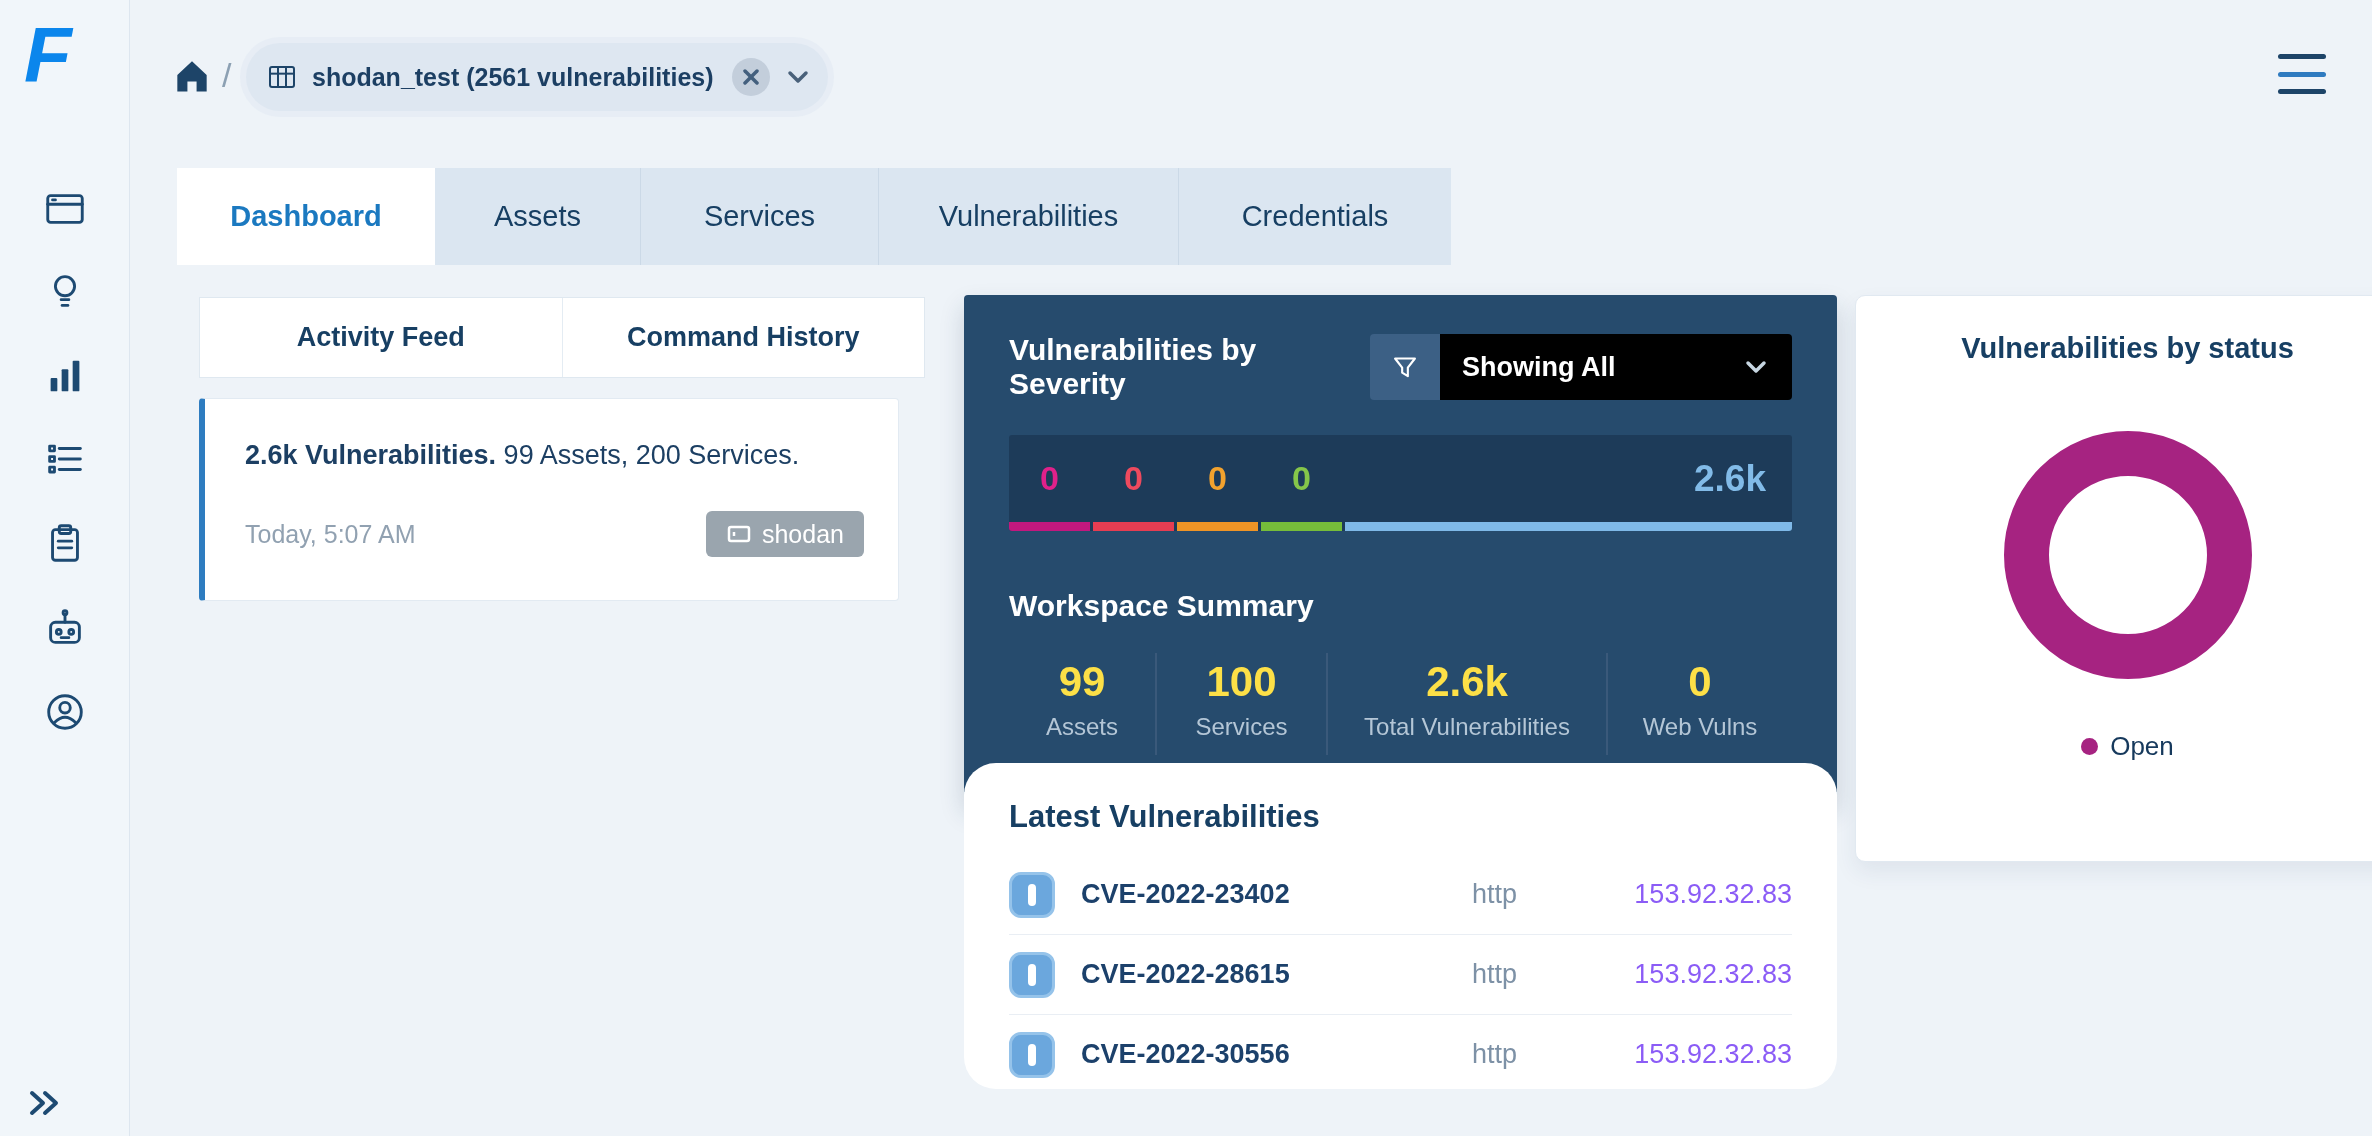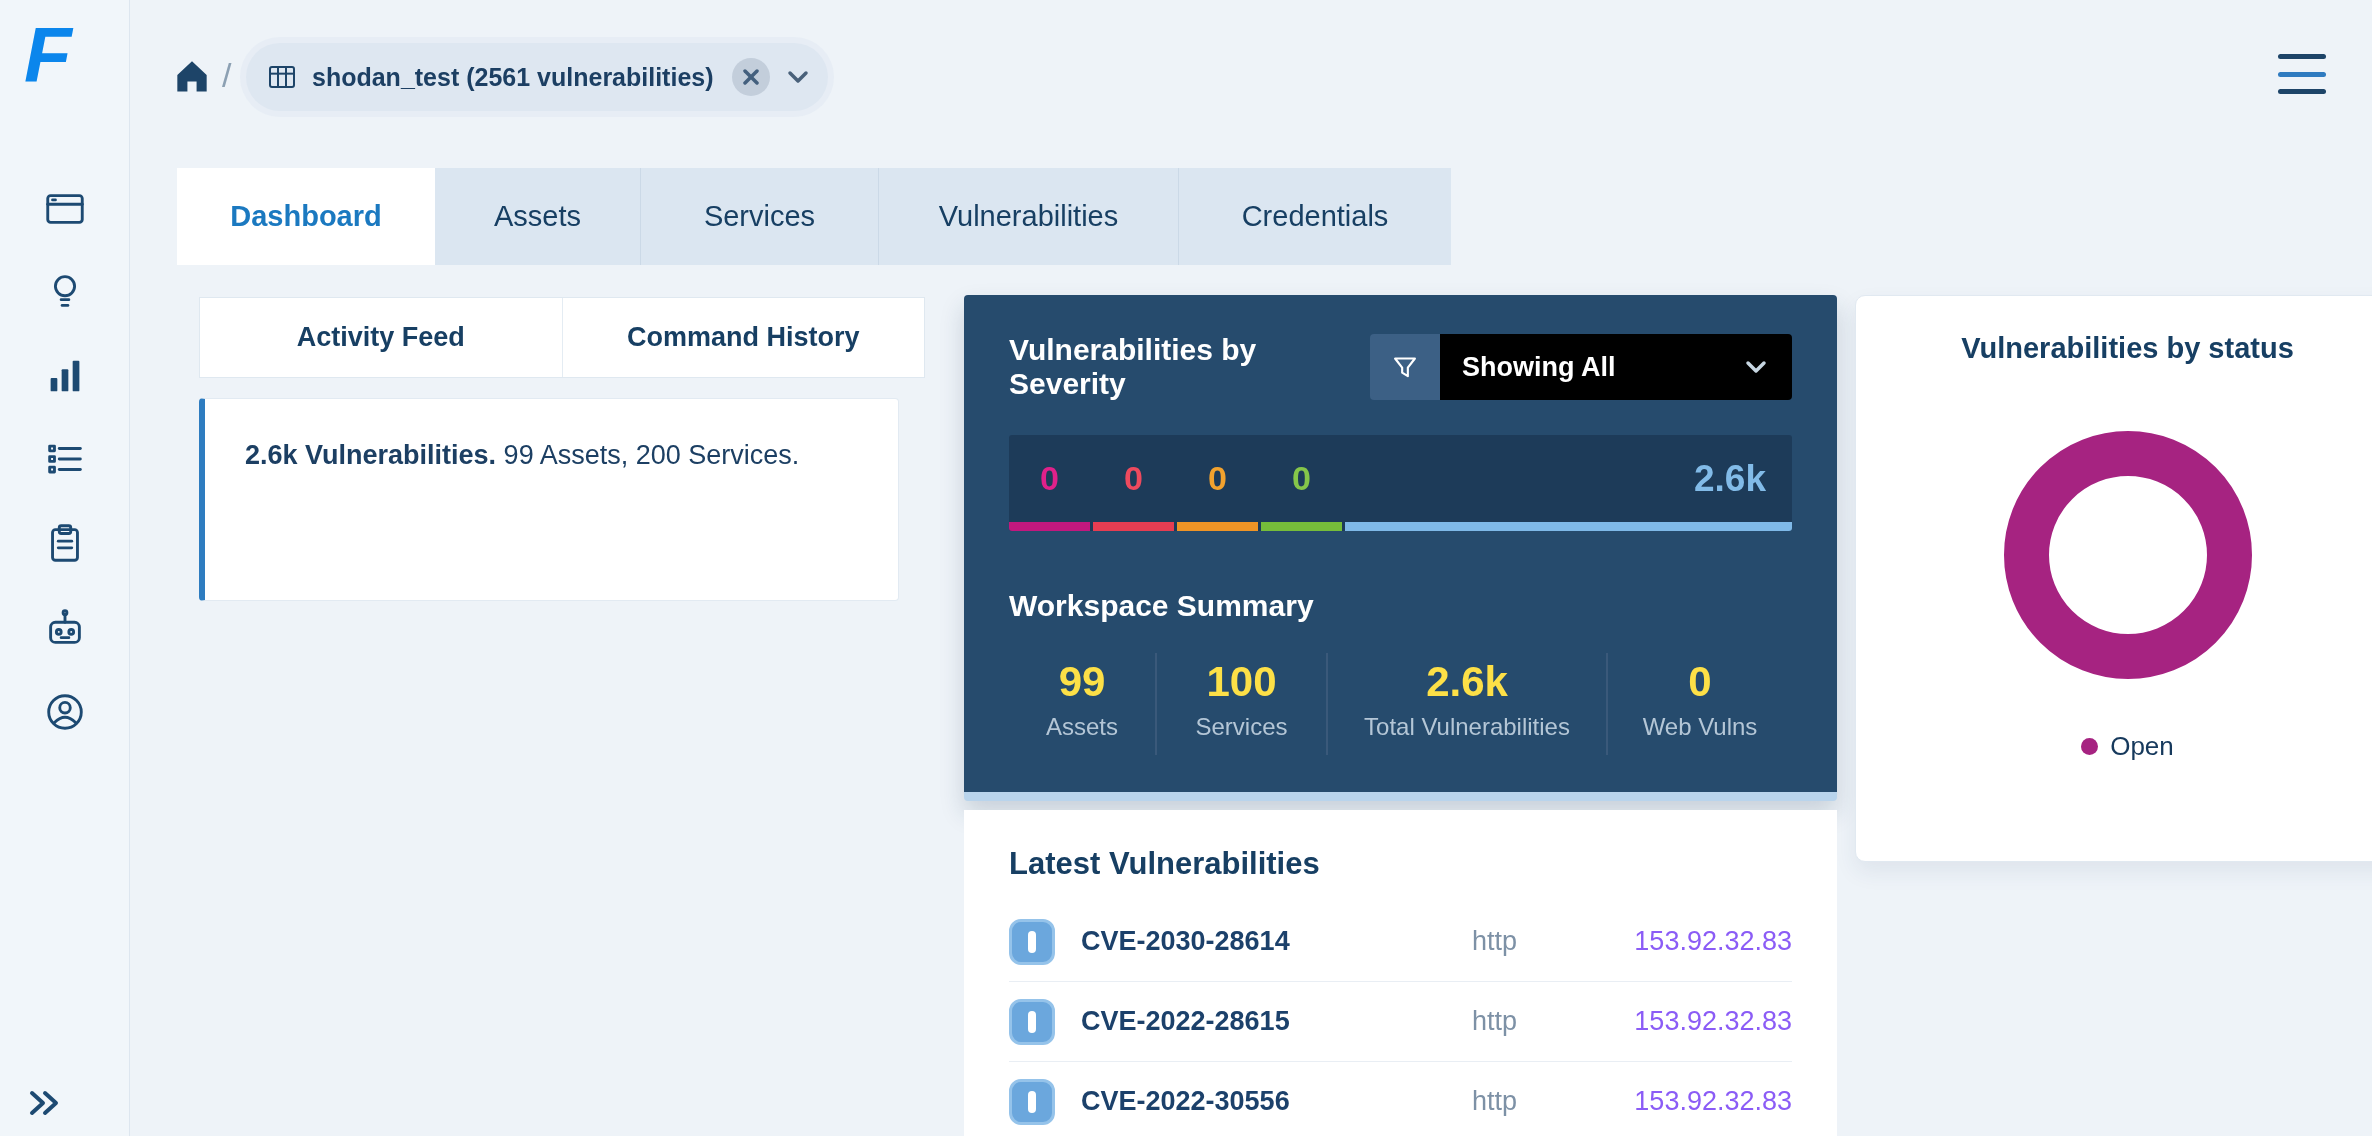--- a/index.html
+++ b/index.html
@@ -79,21 +79,21 @@
   .b-crit{background:#c2187e}.b-high{background:#e63d52}.b-med{background:#ee9426}.b-low{background:#76bd3a}.b-info{background:#7fb9e8}
   .ws-title{margin-top:58px;font-size:30px;font-weight:bold;color:#fff;}
   .ws-stats{margin-top:30px;display:flex;}
   .stat{display:flex;flex-direction:column;align-items:center;justify-content:flex-start;padding:6px 0 14px;}
   .stat-w0{width:146px}.stat-w1{width:171px}.stat-w2{width:280px}.stat-w3{flex:1}
   .stat + .stat{border-left:2px solid #3a597a;}
   .stat .val{font-size:42px;font-weight:bold;color:#fde047;line-height:1.1;}
   .stat .lab{margin-top:8px;font-size:24px;color:#b4c6d6;}
 
   
-  .latest{position:absolute;left:964px;top:810px;width:873px;height:326px;background:#fff;padding:36px 45px 4px;overflow:hidden;}
+  .latest{position:absolute;left:964px;top:763px;width:873px;height:326px;background:#fff;padding:36px 45px 4px;overflow:hidden;border-radius:32px;}
   .latest-title{font-size:31px;font-weight:bold;color:#173f63;}
   .vrows{margin-top:20px;}
   .vrow{height:80px;display:flex;align-items:center;border-bottom:1px solid #e9eef4;cursor:pointer;}
   .vbadge{width:46px;height:46px;border-radius:12px;background:#6ba7dd;border:3px solid #95c3ea;display:flex;align-items:center;justify-content:center;flex:none;}
   .vbadge i{display:block;width:8px;height:22px;border-radius:4px;background:#fff;}
   .vcve{flex:1;margin-left:26px;font-size:27px;font-weight:bold;color:#1c416b;}
   .vsvc{width:120px;font-size:27px;color:#7d91a6;}
   .vip{width:200px;text-align:right;font-size:27px;color:#8b5cf6;}
 
   
@@ -234,20 +234,30 @@
       <span>Activity Feed</span>
     </div>
   <div class="feed-tab">
       <span>Command History</span>
     </div>
 </div>
 
 <div class="feed-card">
   <div class="feed-headline">
     <span class="b">2.6k Vulnerabilities.</span><span> 99 Assets, 200 Services.</span>
+  </div>
+  <div class="feed-meta">
+    <span class="feed-time">Today, 5:07 AM</span>
+    <span class="tool-tag">
+      <svg viewBox="0 0 26 26">
+          <rect x="3" y="6" width="20" height="14" rx="2"></rect>
+          <line x1="8" y1="11" x2="8" y2="15"></line>
+        </svg>
+      <span>shodan</span>
+    </span>
   </div>
 </div>
 
 <div class="sev-panel">
   <div class="sev-head">
     <div class="sev-title">Vulnerabilities by Severity</div>
     <div class="sev-controls">
       <div class="filter-btn">
         <svg viewBox="0 0 48 48">
             <path d="M10 12 H38 L28 25 V37 L20 32 V25 Z"></path>
@@ -306,21 +316,21 @@
   </div>
 </div>
 
 <div class="latest">
   <div class="latest-title">Latest Vulnerabilities</div>
   <div class="vrows">
     <div class="vrow">
       <span class="vbadge">
           <i></i>
         </span>
-      <span class="vcve">CVE-2030-28614</span>
+      <span class="vcve">CVE-2022-23402</span>
       <span class="vsvc">http</span>
       <span class="vip">153.92.32.83</span>
     </div>
     <div class="vrow">
       <span class="vbadge">
           <i></i>
         </span>
       <span class="vcve">CVE-2022-28615</span>
       <span class="vsvc">http</span>
       <span class="vip">153.92.32.83</span>

